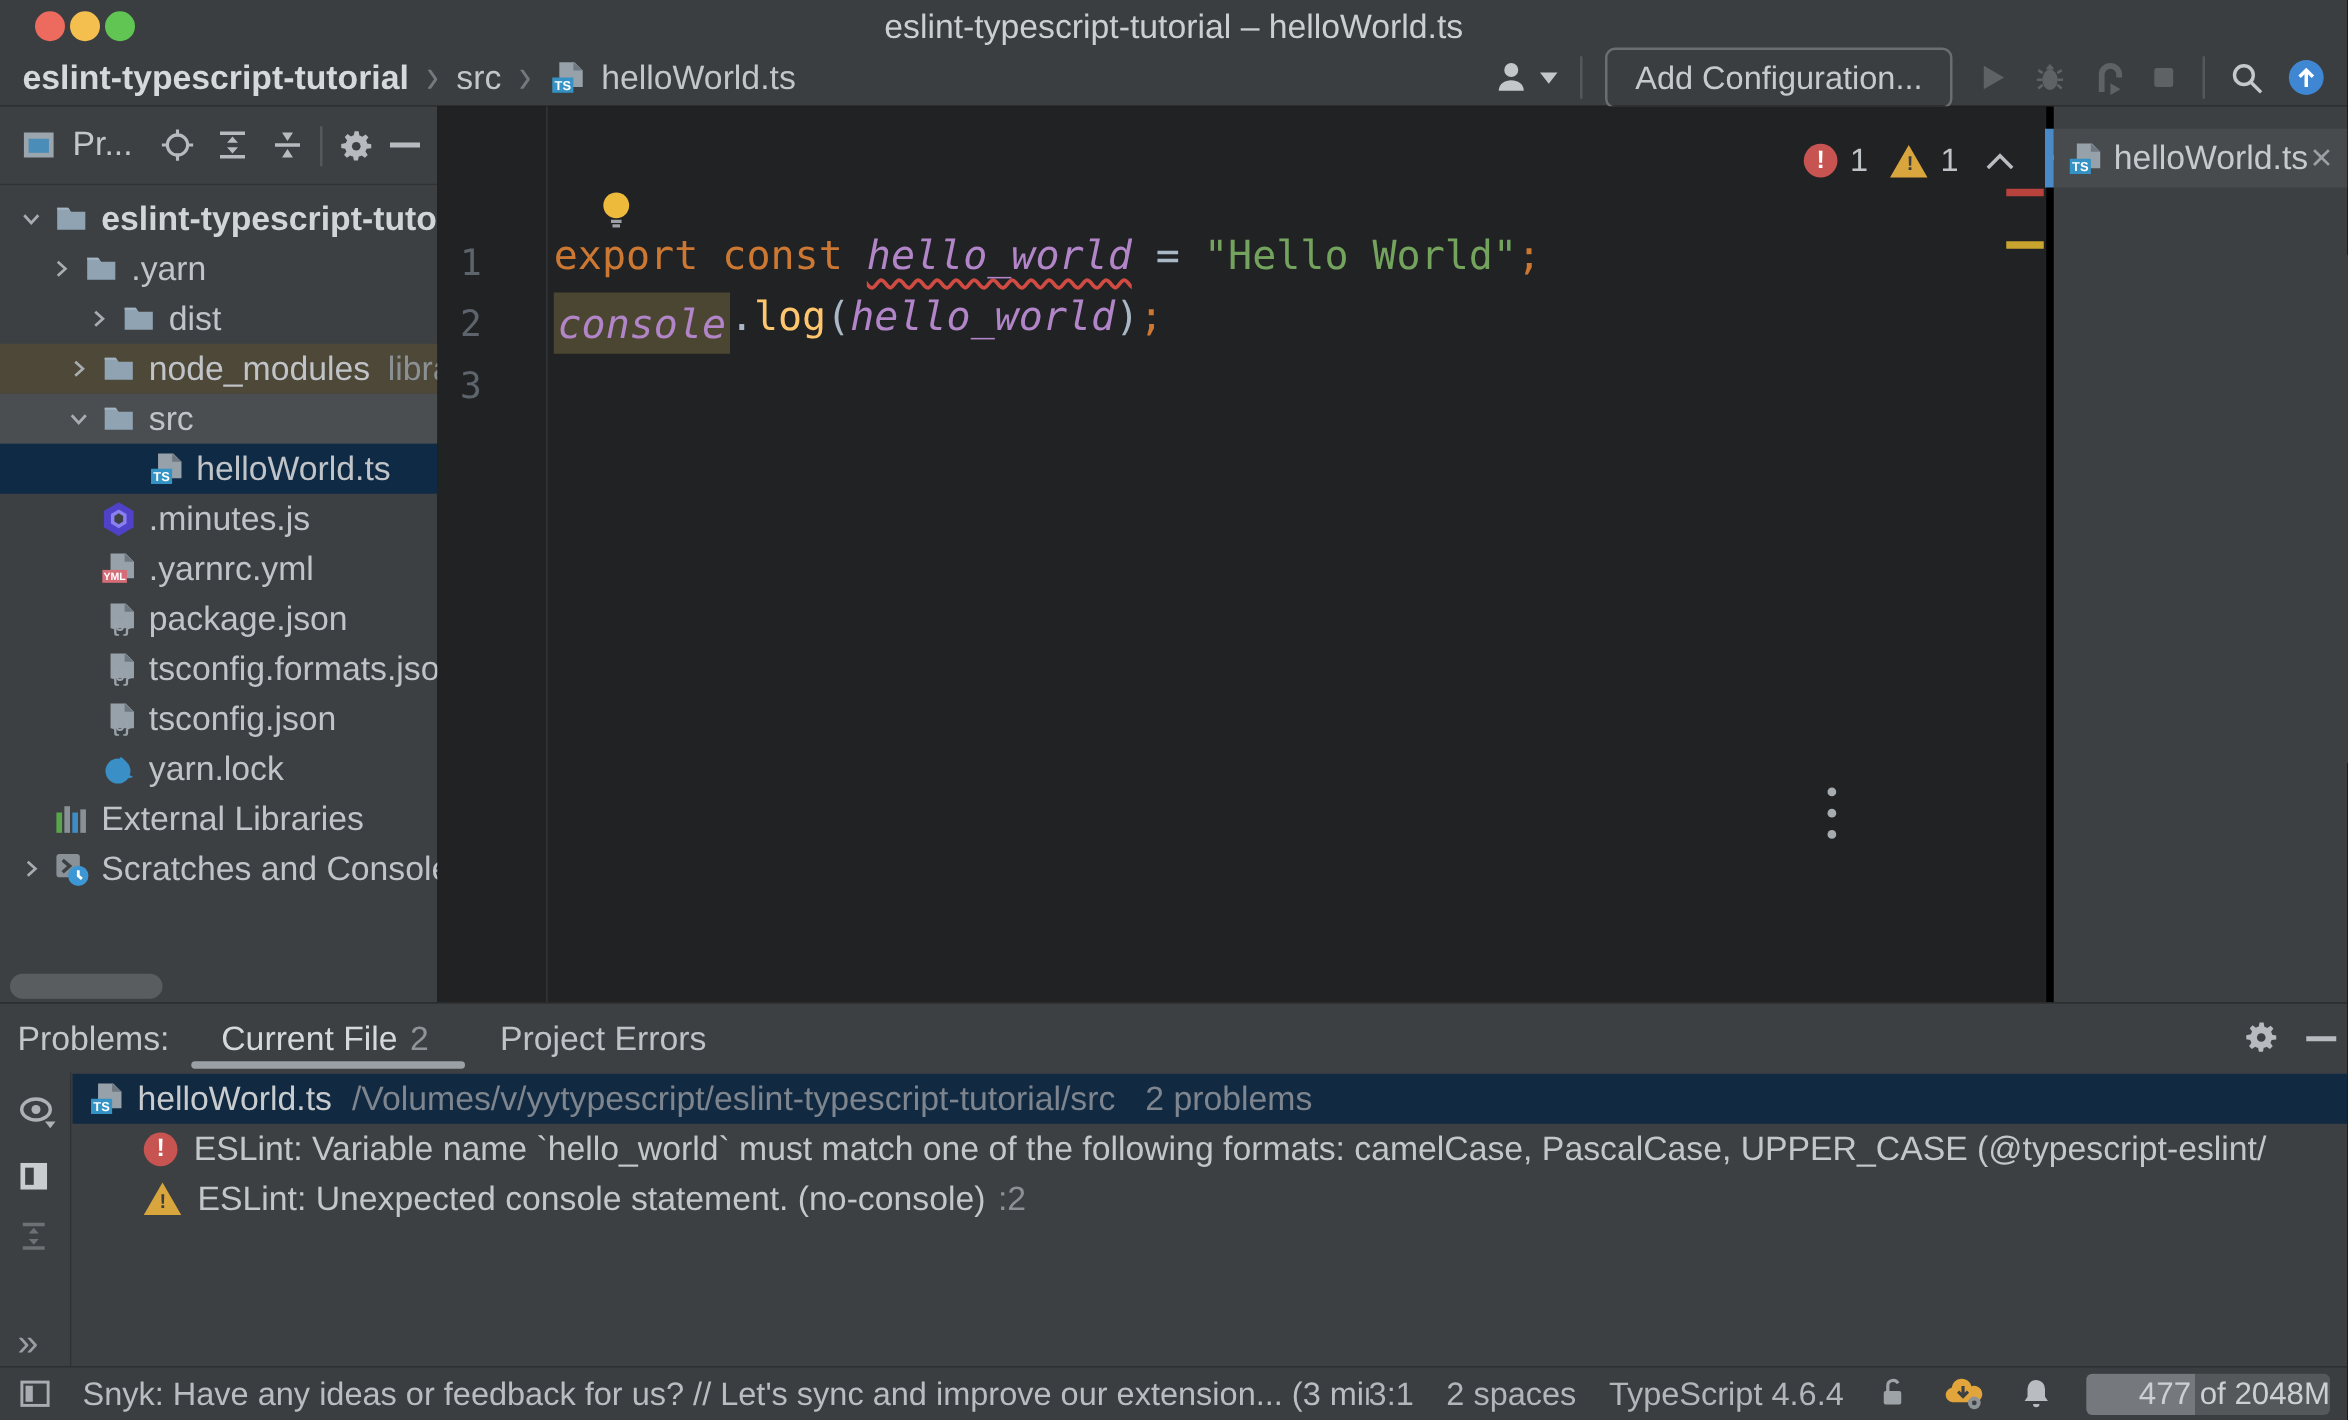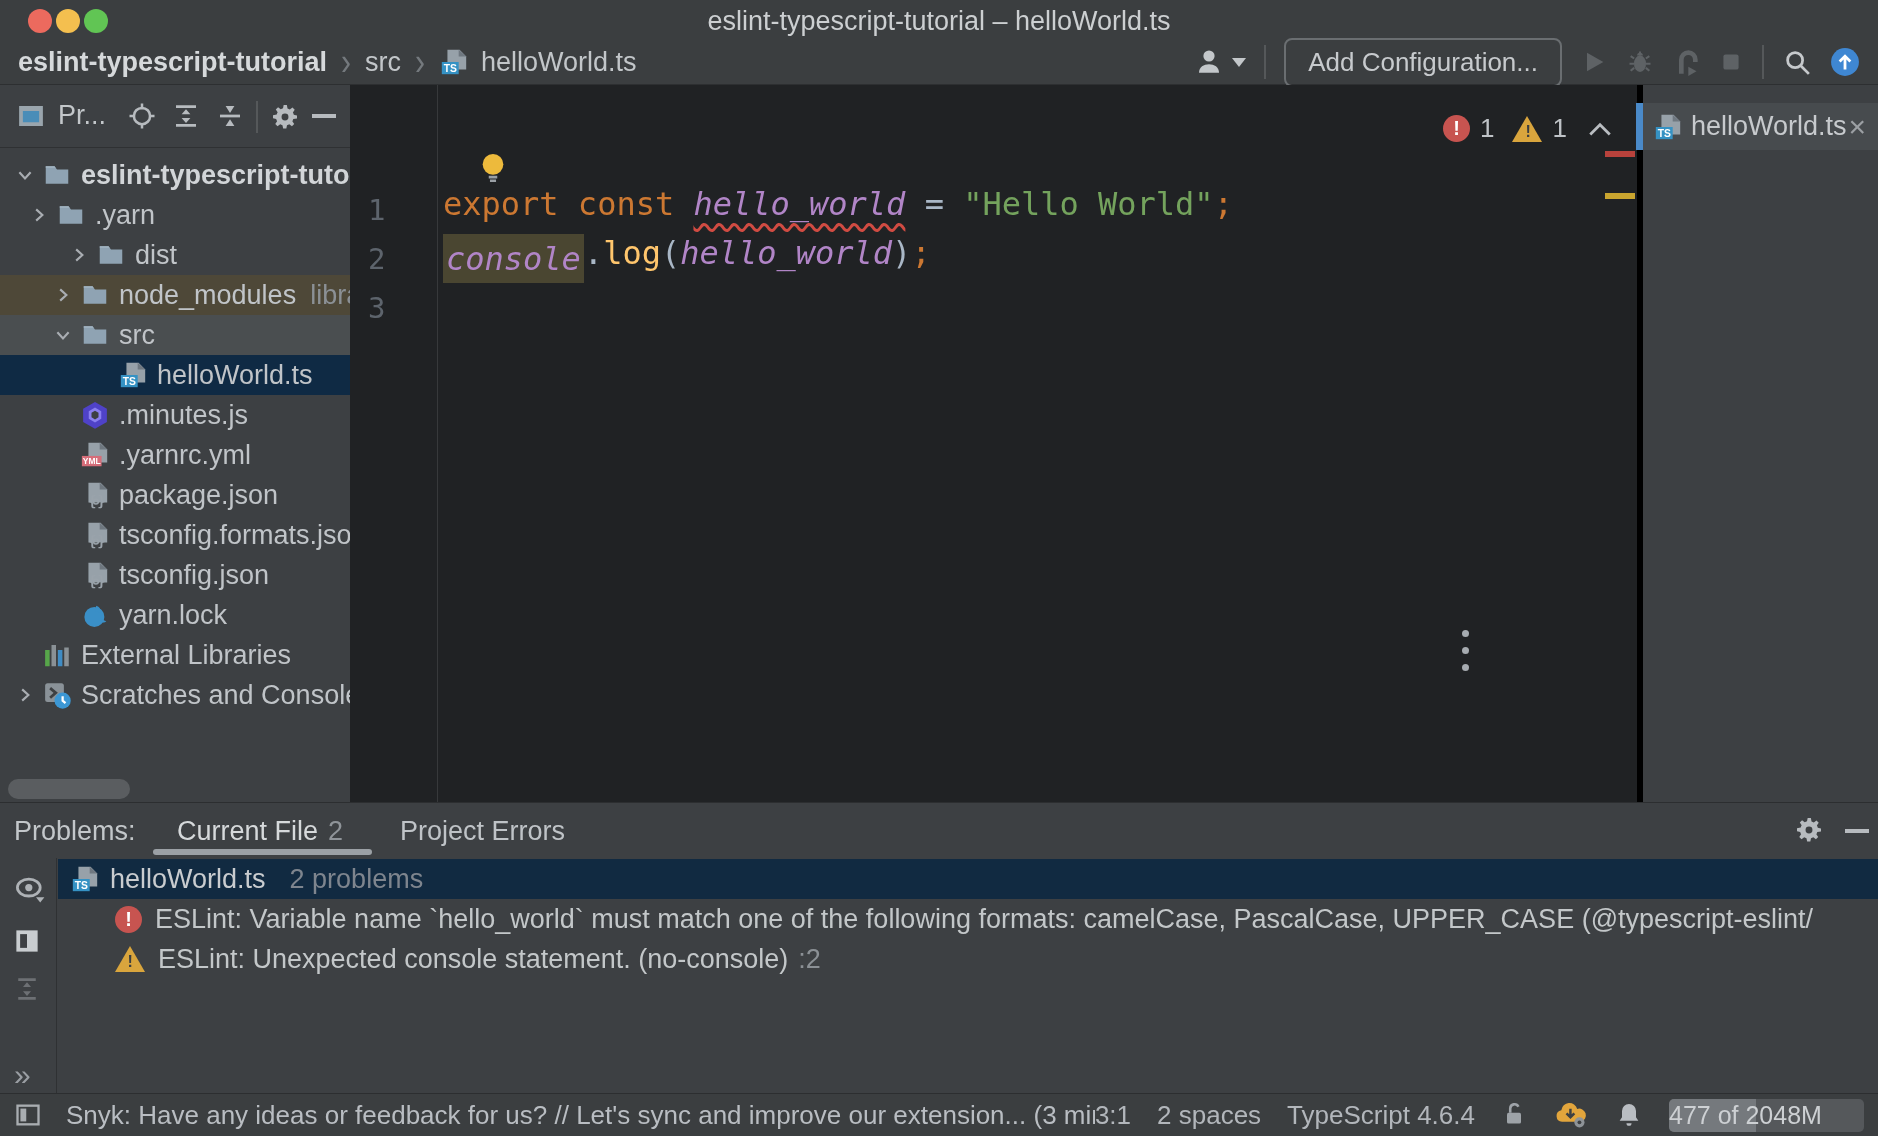--- a/index.html
+++ b/index.html
@@ -107,21 +107,21 @@
             border-bottom:26px solid #d9a53d;position:relative;}
   .sev-warn i{position:absolute;left:-2.5px;top:7px;font-style:normal;color:#3b3e40;font-weight:bold;font-size:16px;}
   .pr-scrollbar{position:absolute;left:200px;top:266px;width:1160px;height:20px;border-radius:10px;background:#313437;}
   
   .statusbar{position:absolute;left:0;top:1093px;width:100%;height:43px;background:#3b3e40;border-top:1px solid #2c2e30;
              box-sizing:border-box;display:flex;align-items:center;padding:0 14px;font-size:26px;color:#b9bdc2;white-space:nowrap;}
   .sb-msg{margin-left:24px;overflow:hidden;max-width:1080px;}
   .sb-right{margin-left:auto;display:flex;align-items:center;gap:26px;color:#b2b6bb;}
   .sb-mem{position:relative;width:195px;height:33px;background:#55585b;border-radius:5px;overflow:hidden;}
   .sb-mem .used{position:absolute;left:0;top:0;width:87px;height:100%;background:#75797d;}
-  .sb-mem .txt{position:relative;display:block;text-align:left;line-height:33px;color:#cdd0d3;font-size:25px;}
+  .sb-mem .txt{position:relative;display:block;text-align:right;line-height:33px;color:#cdd0d3;font-size:25px;}
   svg{display:block;}
 </style>
 </head>
 <body>
 
 <div class="app">
 
   <div class="titlebar">
     <div class="traffic t-red"></div>
     <div class="traffic t-yellow"></div>
@@ -252,21 +252,21 @@
             </svg>
           </span>
           <span class="ticon">
             <svg width="30" height="30" viewBox="0 0 24 24">
               <path fill="#8fa3b3" d="M3 5h7l2 2.5h9V19H3z"></path>
               <path fill="#a3b4c2" d="M3 5h7l1 1.2H3z"></path>
             </svg>
           </span>
           <span class="lbl root">eslint-typescript-tutorial</span>
         </div>
-        <div class="tree-row" style="padding-left: 22px;">
+        <div class="tree-row" style="padding-left: 32px;">
           <span class="chev">
             <svg width="18" height="18" viewBox="0 0 16 16">
               <path d="M5.5 3l5.5 5-5.5 5" stroke="#a9adb2" stroke-width="1.9" fill="none"></path>
             </svg>
           </span>
           <span class="ticon">
             <svg width="30" height="30" viewBox="0 0 24 24">
               <path fill="#8fa3b3" d="M3 5h7l2 2.5h9V19H3z"></path>
               <path fill="#a3b4c2" d="M3 5h7l1 1.2H3z"></path>
             </svg>
@@ -532,20 +532,21 @@
           <div class="pr-filerow">
             <span>
               <svg width="30" height="30" viewBox="0 0 32 32">
                 <path fill="#97a1a9" d="M9 3h13l7 7v14H9z"></path>
                 <path fill="#6f7880" d="M21 3l8 7h-8z"></path>
                 <rect x="3" y="16" width="18" height="13" fill="#3592c4"></rect>
                 <text x="12" y="26.5" font-size="11" font-weight="bold" fill="#ffffff" text-anchor="middle" font-family="Liberation Sans,sans-serif">TS</text>
               </svg>
             </span>
             <span class="fname">helloWorld.ts</span>
+            <span class="fpath">/Volumes/v/yytypescript/eslint-typescript-tutorial/src</span>
             <span class="fmeta">2 problems</span>
           </div>
           <div class="pr-item">
             <span class="sev">
               <span class="sev-err">!</span>
             </span>
             <span>ESLint: Variable name `hello_world` must match one of the following formats: camelCase, PascalCase, UPPER_CASE (@typescript-eslint/</span>
           </div>
           <div class="pr-item">
             <span class="sev">

